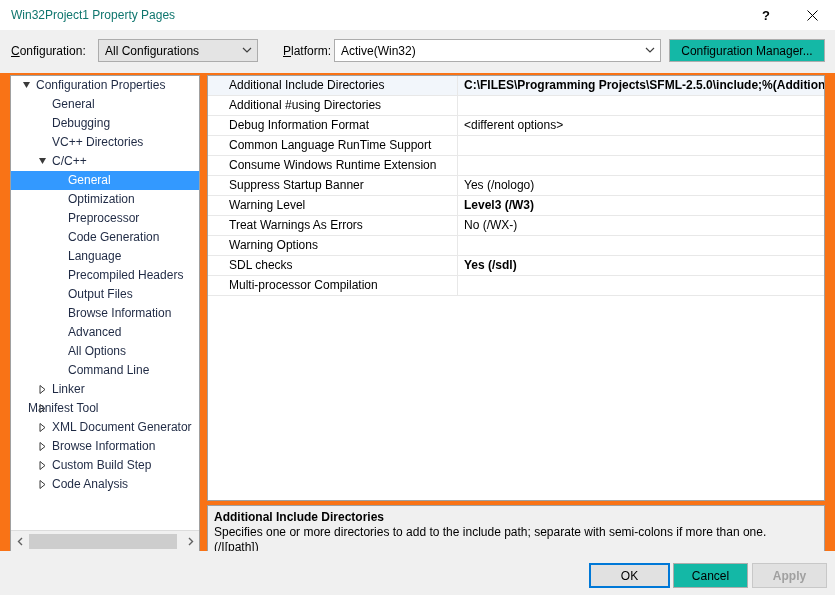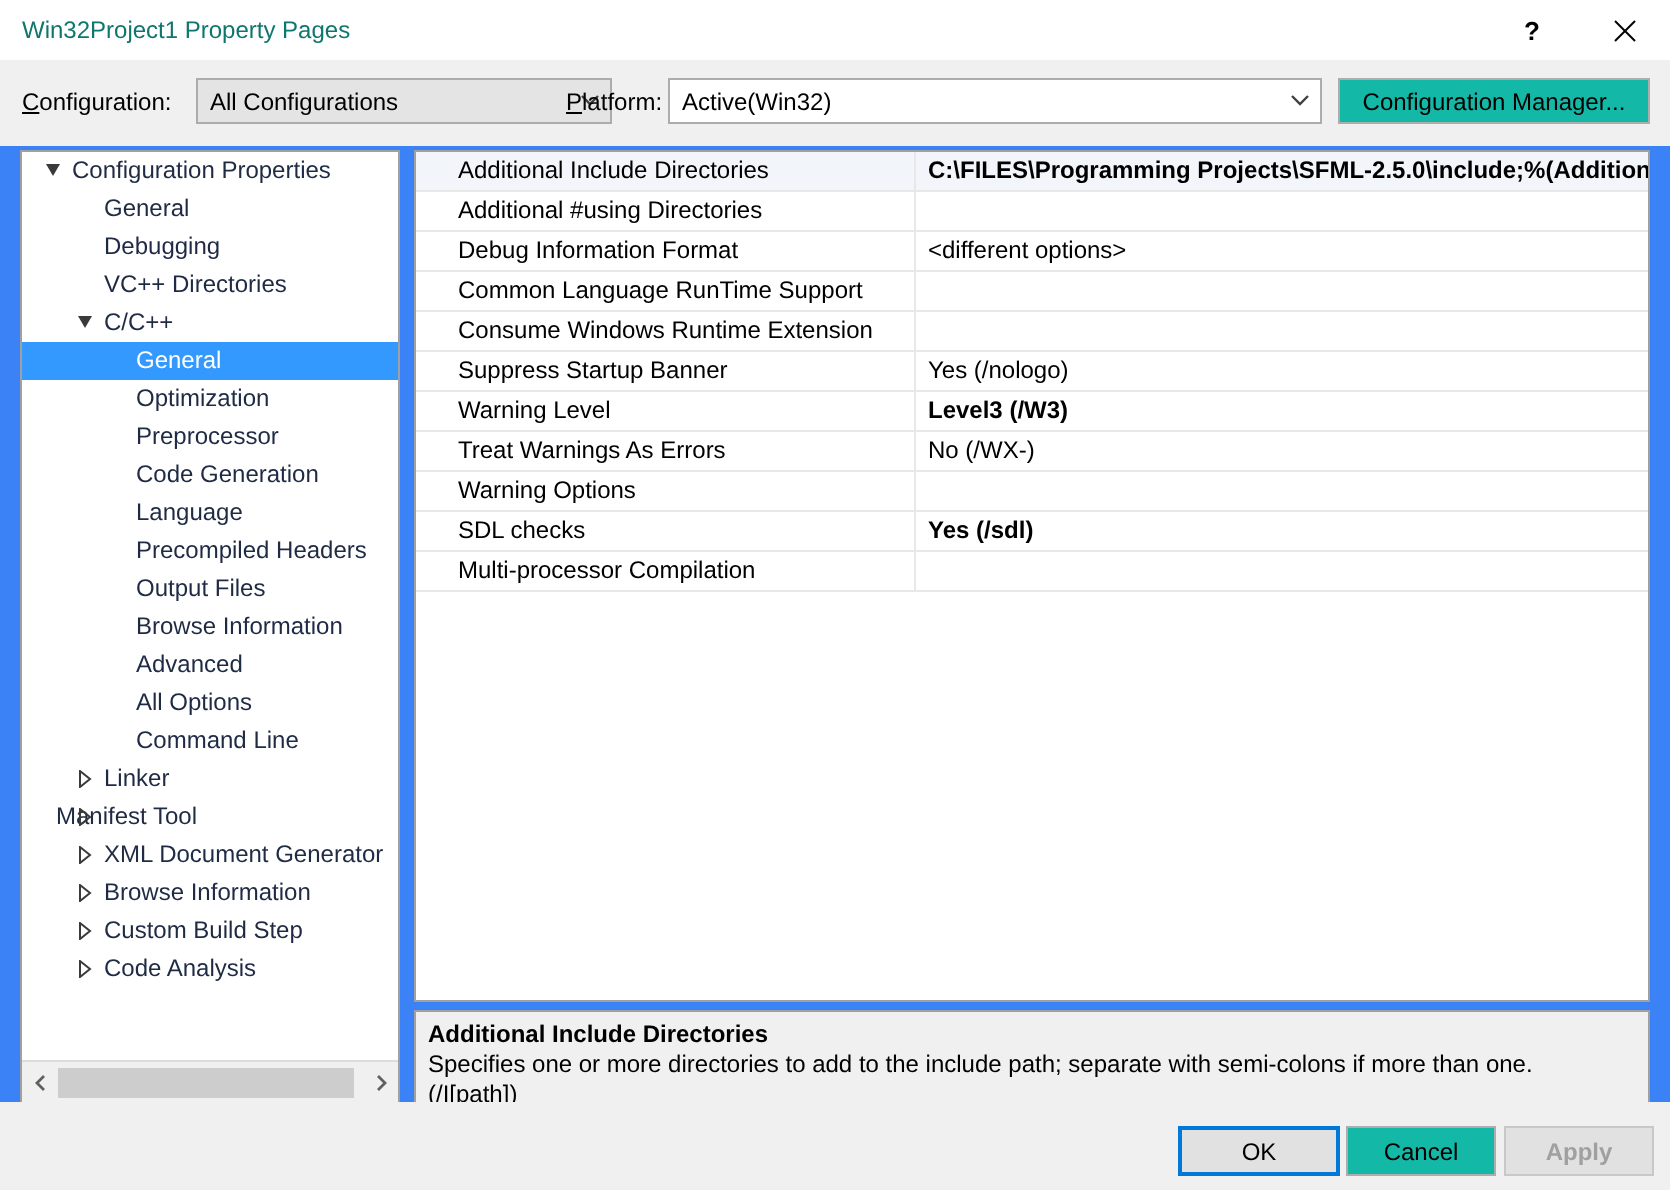--- a/index.html
+++ b/index.html
@@ -106,21 +106,21 @@
     justify-content: center;
     cursor: default;
     white-space: nowrap;
   }
 
   
   .body-area {
     position: absolute;
     left: 0; top: 73px;
     width: 835px; height: 478px;
-    background: #3b82f6;
+    background: #f97316;
   }
 
   
   .treepanel {
     position: absolute;
     left: 10px; top: 2px;
     width: 190px; height: 477px;
     background: #ffffff;
     border: 1px solid #a0a0a0;
     box-sizing: border-box;
@@ -297,21 +297,21 @@
           <line x1="10.5" y1="0.5" x2="0.5" y2="10.5" stroke="currentColor" stroke-width="1"></line>
         </svg>
       </span>
     </div>
   </div>
 </div>
 
 <div class="topbar">
   <div class="lbl" style="left:11px; top:14px;"><u>C</u>onfiguration:</div>
 
-  <div class="combo" style="left:98px; top:9px; width:208px;">
+  <div class="combo" style="left:98px; top:9px; width:160px;">
     <div class="combo-text">All Configurations</div>
     <div class="combo-arrow">
       <svg width="10" height="7" viewBox="0 0 10 7">
           <polyline points="1,1 5,5 9,1" fill="none" stroke="#404040" stroke-width="1.2"></polyline>
         </svg>
     </div>
   </div>
 
   <div class="lbl" style="left:283px; top:14px;"><u>P</u>latform:</div>
 

